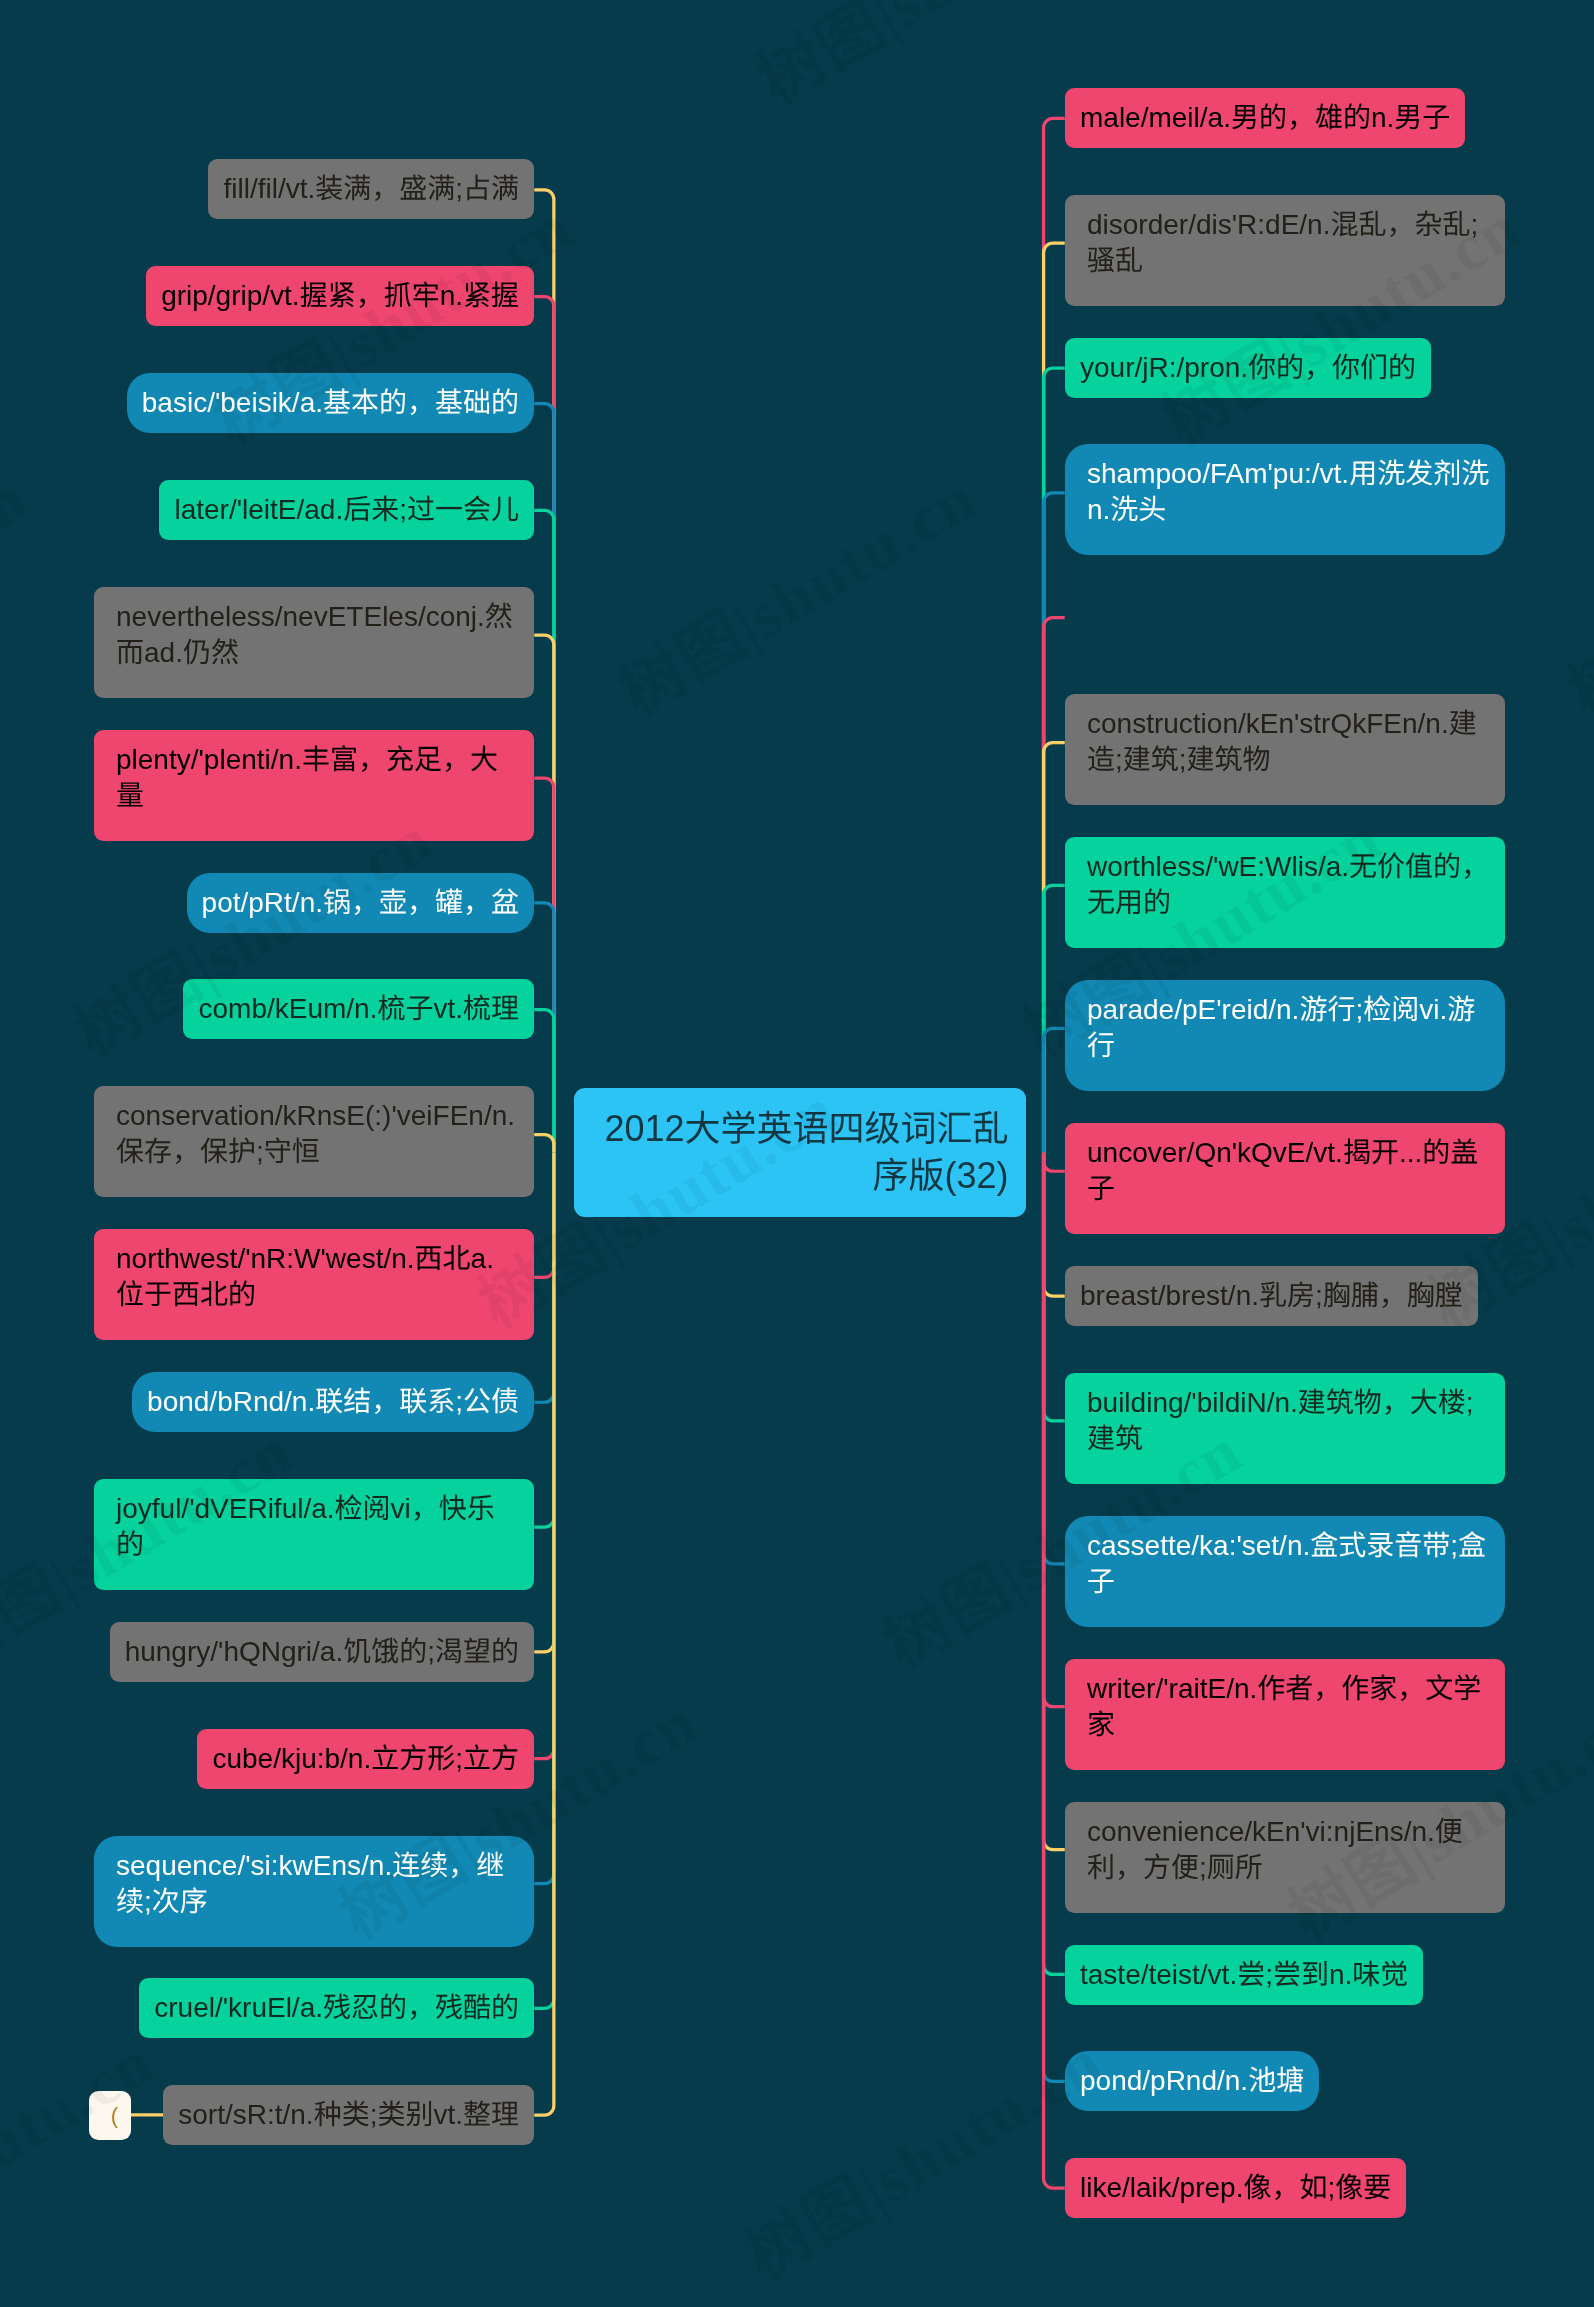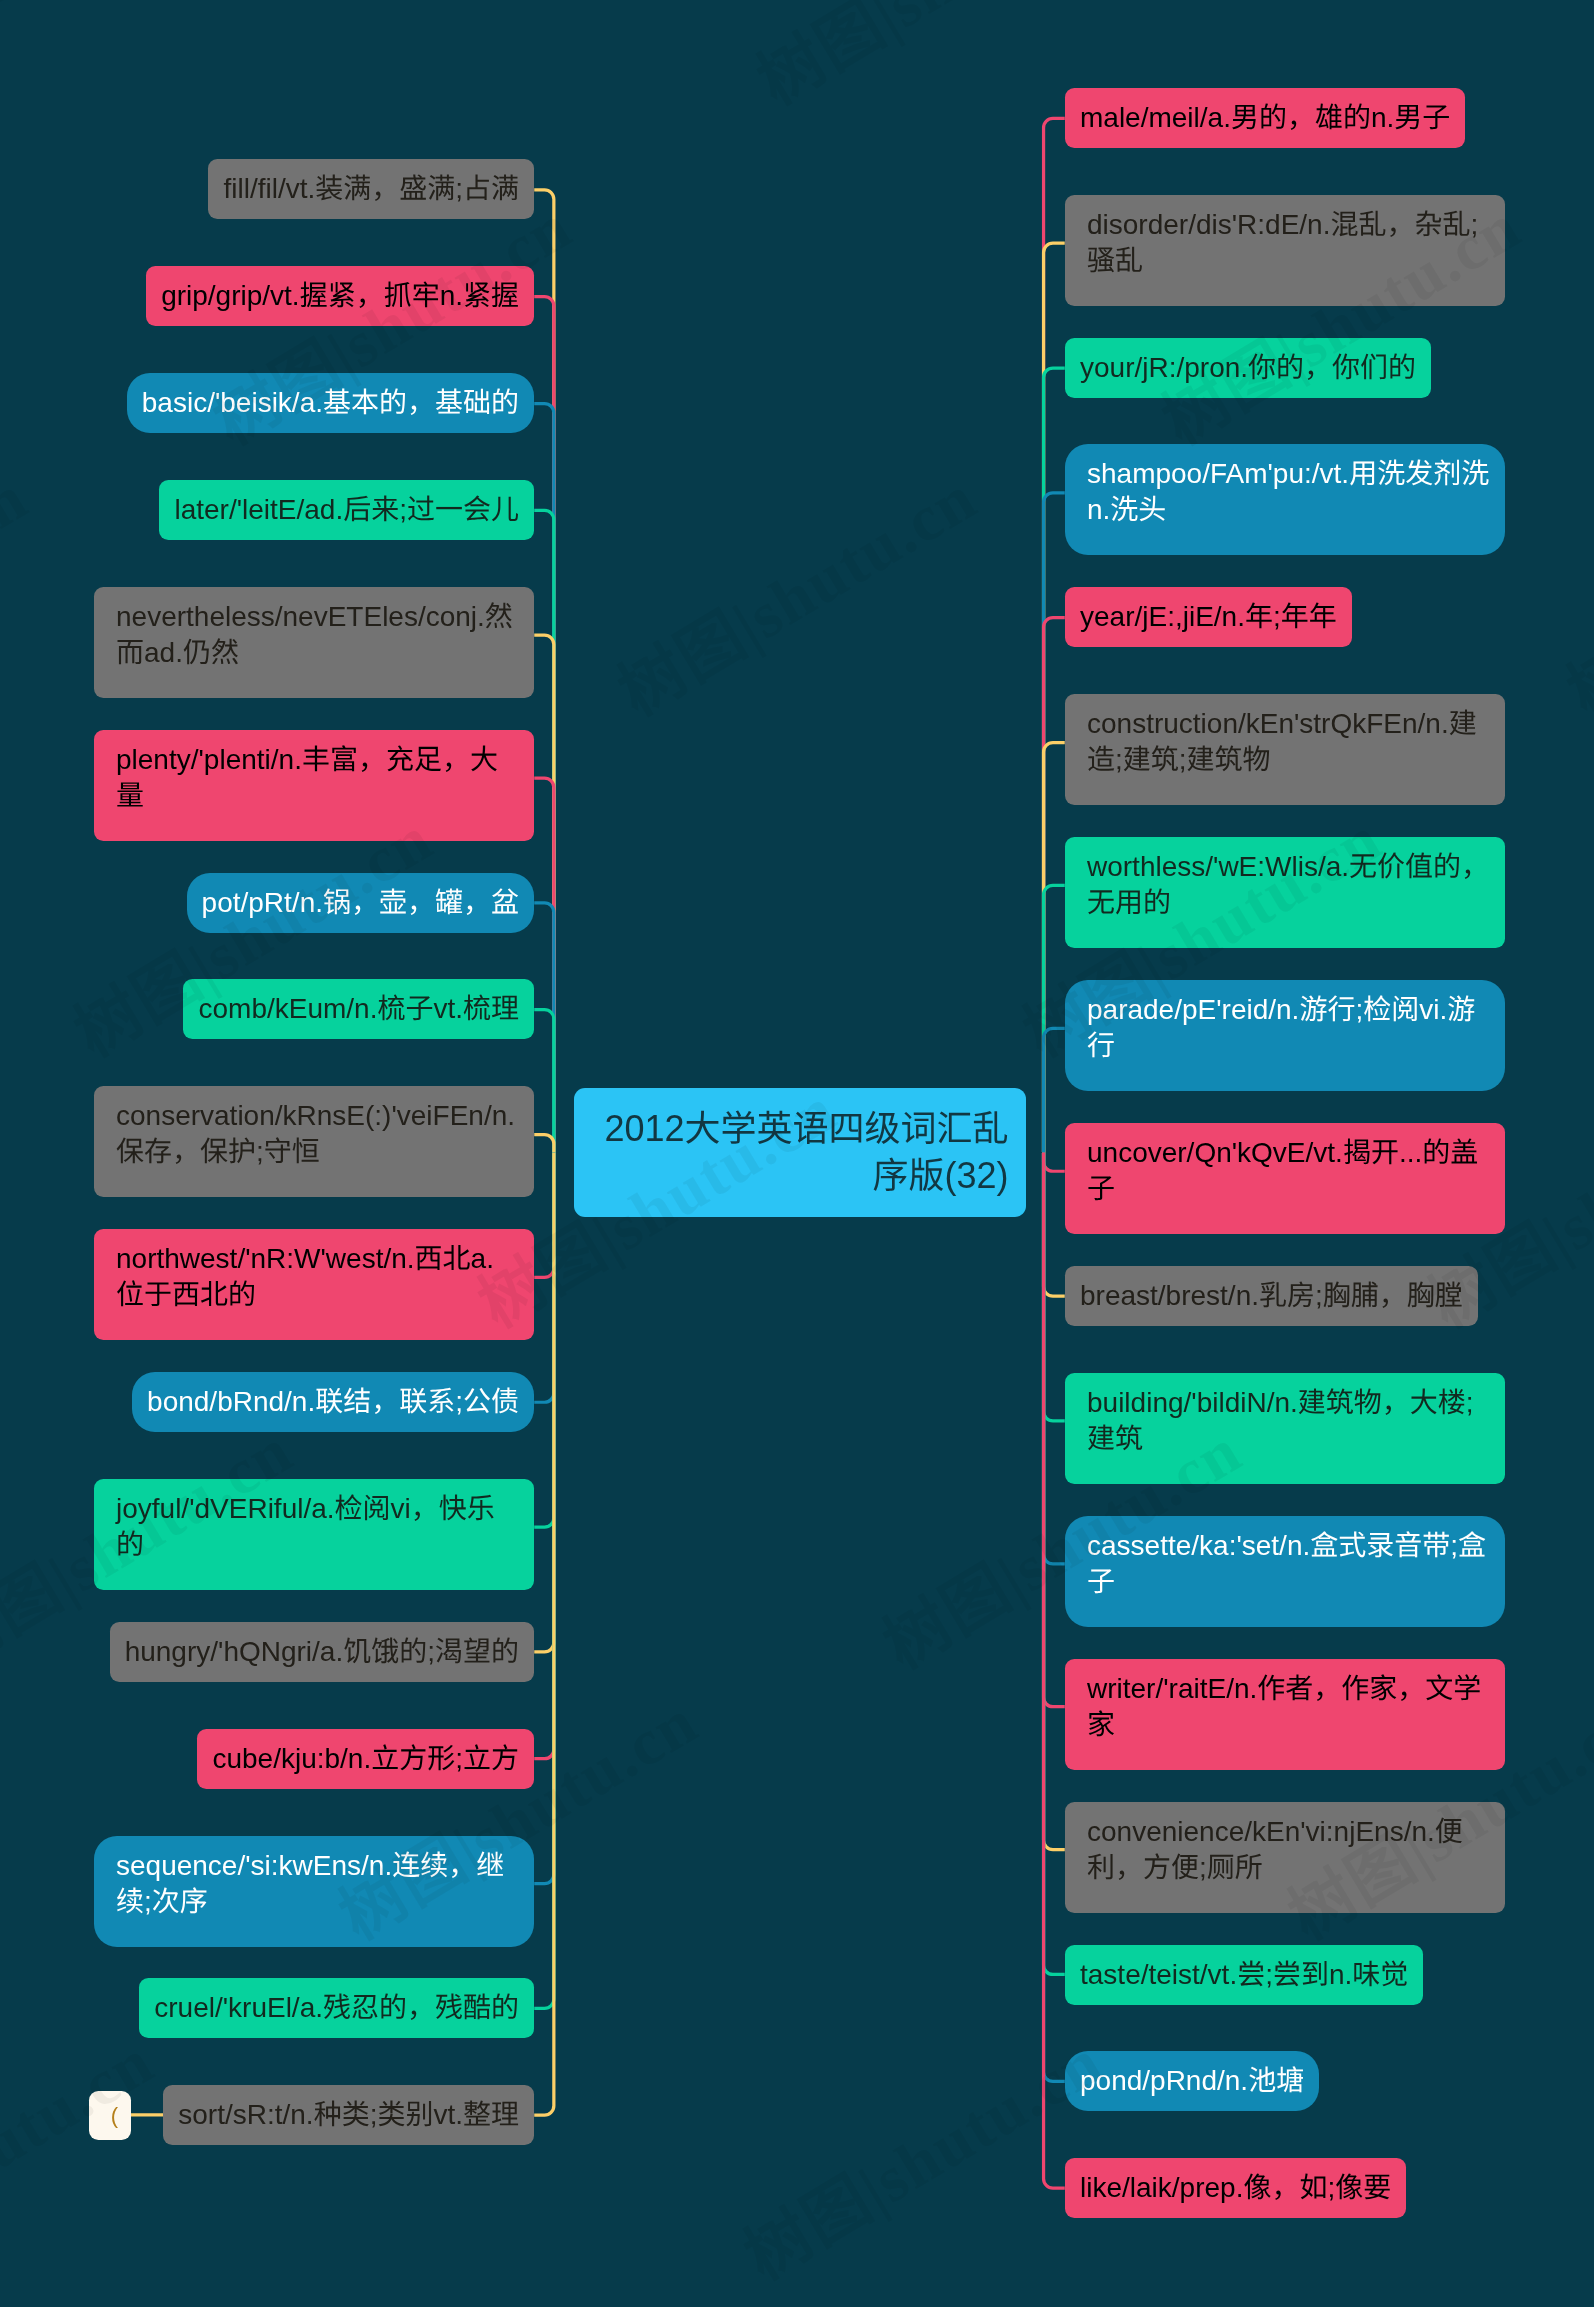--- a/index.html
+++ b/index.html
@@ -92,21 +92,20 @@
     <div class="node left c-yellow h1" style="top:1622px"><span>hungry/'hQNgri/a.饥饿的;渴望的</span></div>
     <div class="node left c-pink h1" style="top:1729px"><span>cube/kju:b/n.立方形;立方</span></div>
     <div class="node left c-blue h2" style="top:1836px"><span>sequence/'si:kwEns/n.连续，继续;次序</span></div>
     <div class="node left c-green h1" style="top:1978px"><span>cruel/'kruEl/a.残忍的，残酷的</span></div>
     <div class="node left c-yellow h1" style="top:2085px"><span>sort/sR:t/n.种类;类别vt.整理</span></div>
 
     <div class="node right c-pink h1" style="top:88px"><span>male/meil/a.男的，雄的n.男子</span></div>
     <div class="node right c-yellow h2" style="top:195px"><span>disorder/dis'R:dE/n.混乱，杂乱;骚乱</span></div>
     <div class="node right c-green h1" style="top:338px"><span>your/jR:/pron.你的，你们的</span></div>
     <div class="node right c-blue h2" style="top:444px"><span>shampoo/FAm'pu:/vt.用洗发剂洗n.洗头</span></div>
-    <div class="node right c-pink h1" style="top:587px"><span>year/jE:,jiE/n.年;年年</span></div>
     <div class="node right c-yellow h2" style="top:694px"><span>construction/kEn'strQkFEn/n.建造;建筑;建筑物</span></div>
     <div class="node right c-green h2" style="top:837px"><span>worthless/'wE:Wlis/a.无价值的，无用的</span></div>
     <div class="node right c-blue h2" style="top:980px"><span>parade/pE'reid/n.游行;检阅vi.游行</span></div>
     <div class="node right c-pink h2" style="top:1123px"><span>uncover/Qn'kQvE/vt.揭开...的盖子</span></div>
     <div class="node right c-yellow h1" style="top:1266px"><span>breast/brest/n.乳房;胸脯，胸膛</span></div>
     <div class="node right c-green h2" style="top:1373px"><span>building/'bildiN/n.建筑物，大楼;建筑</span></div>
     <div class="node right c-blue h2" style="top:1516px"><span>cassette/ka:'set/n.盒式录音带;盒子</span></div>
     <div class="node right c-pink h2" style="top:1659px"><span>writer/'raitE/n.作者，作家，文学家</span></div>
     <div class="node right c-yellow h2" style="top:1802px"><span>convenience/kEn'vi:njEns/n.便利，方便;厕所</span></div>
     <div class="node right c-green h1" style="top:1945px"><span>taste/teist/vt.尝;尝到n.味觉</span></div>

